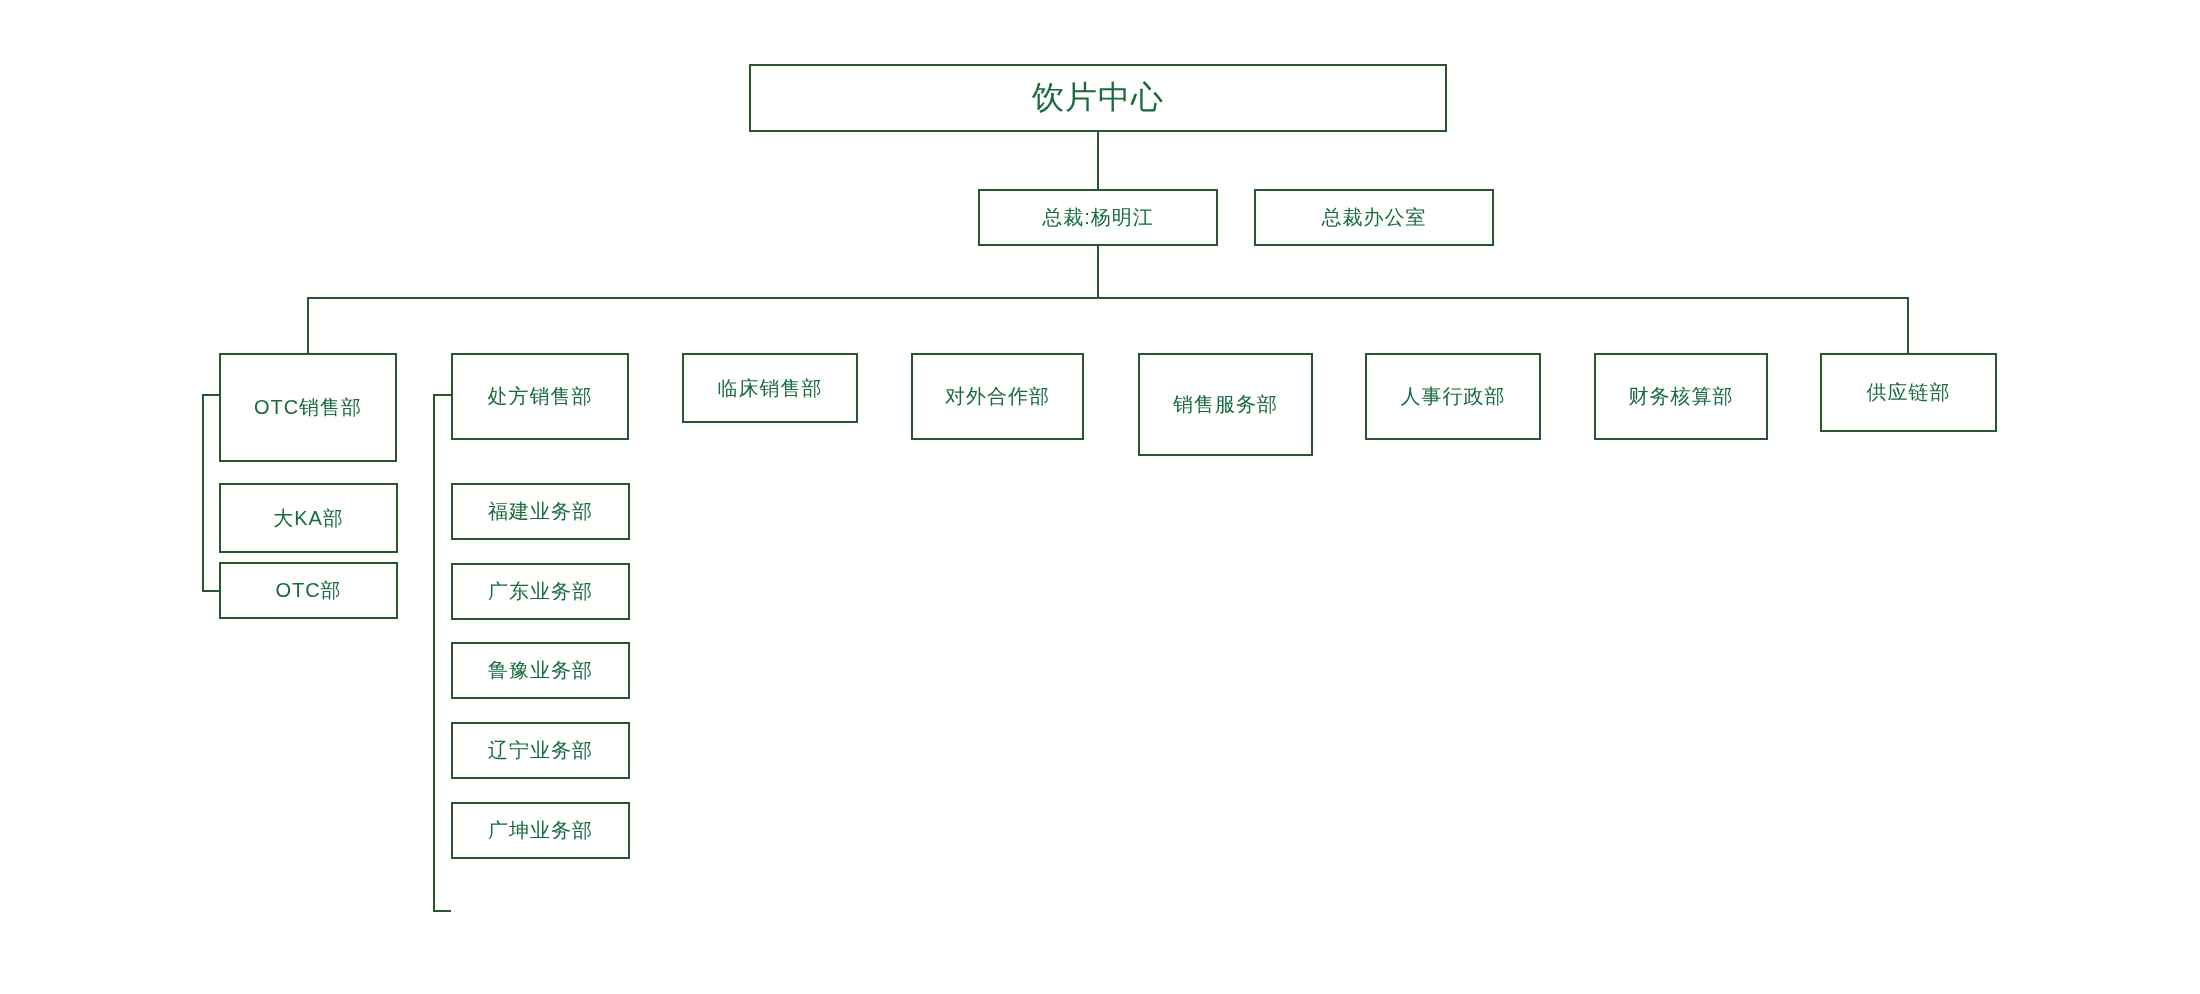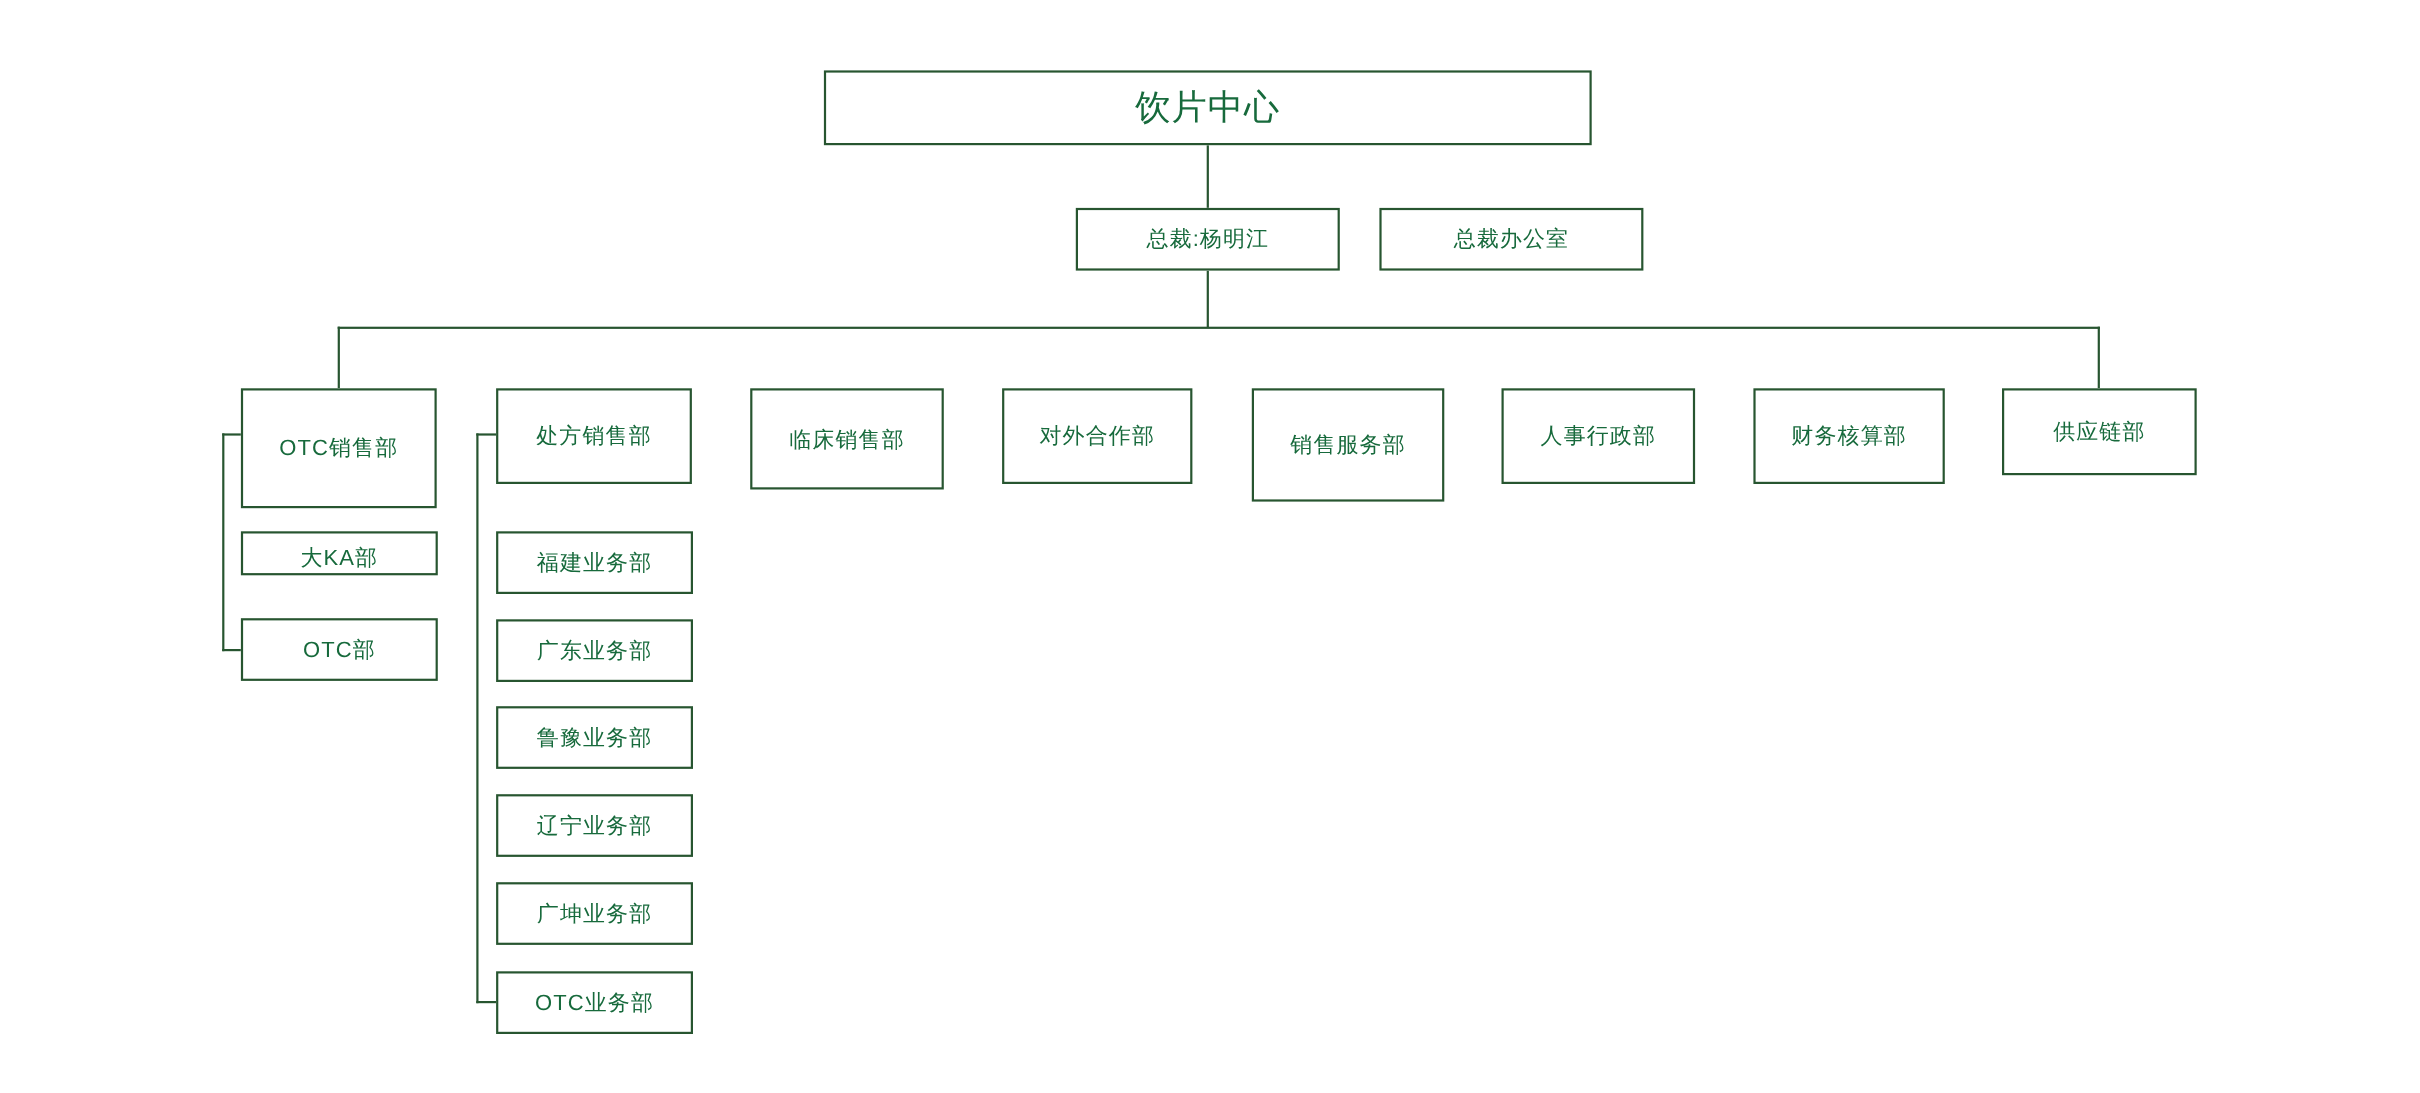--- a/index.html
+++ b/index.html
@@ -64,40 +64,40 @@
   <div class="node" style="left:1254px;top:189px;width:240px;height:57px;">
     <span>总裁办公室</span>
   </div>
 
   <div class="node" style="left:219px;top:353px;width:178px;height:109px;">
     <span>OTC销售部</span>
   </div>
   <div class="node" style="left:451px;top:353px;width:178px;height:87px;">
     <span>处方销售部</span>
   </div>
-  <div class="node" style="left:682px;top:353px;width:176px;height:92px;">
+  <div class="node" style="left:682px;top:353px;width:176px;height:70px;">
     <span>临床销售部</span>
   </div>
   <div class="node" style="left:911px;top:353px;width:173px;height:87px;">
     <span>对外合作部</span>
   </div>
   <div class="node" style="left:1138px;top:353px;width:175px;height:103px;">
     <span>销售服务部</span>
   </div>
   <div class="node" style="left:1365px;top:353px;width:176px;height:87px;">
     <span>人事行政部</span>
   </div>
   <div class="node" style="left:1594px;top:353px;width:174px;height:87px;">
     <span>财务核算部</span>
   </div>
   <div class="node" style="left:1820px;top:353px;width:177px;height:79px;">
     <span>供应链部</span>
   </div>
 
-  <div class="node" style="left:219px;top:483px;width:179px;height:40px;align-items:flex-end;">
+  <div class="node" style="left:219px;top:483px;width:179px;height:70px;">
     <span>大KA部</span>
   </div>
   <div class="node" style="left:219px;top:562px;width:179px;height:57px;">
     <span>OTC部</span>
   </div>
 
   <div class="node" style="left:451px;top:483px;width:179px;height:57px;">
     <span>福建业务部</span>
   </div>
   <div class="node" style="left:451px;top:563px;width:179px;height:57px;">
@@ -105,17 +105,14 @@
   </div>
   <div class="node" style="left:451px;top:642px;width:179px;height:57px;">
     <span>鲁豫业务部</span>
   </div>
   <div class="node" style="left:451px;top:722px;width:179px;height:57px;">
     <span>辽宁业务部</span>
   </div>
   <div class="node" style="left:451px;top:802px;width:179px;height:57px;">
     <span>广坤业务部</span>
   </div>
-  <div class="node" style="left:451px;top:883px;width:179px;height:57px;">
-    <span>OTC业务部</span>
-  </div>
 
 </div>
 
 </body></html>

